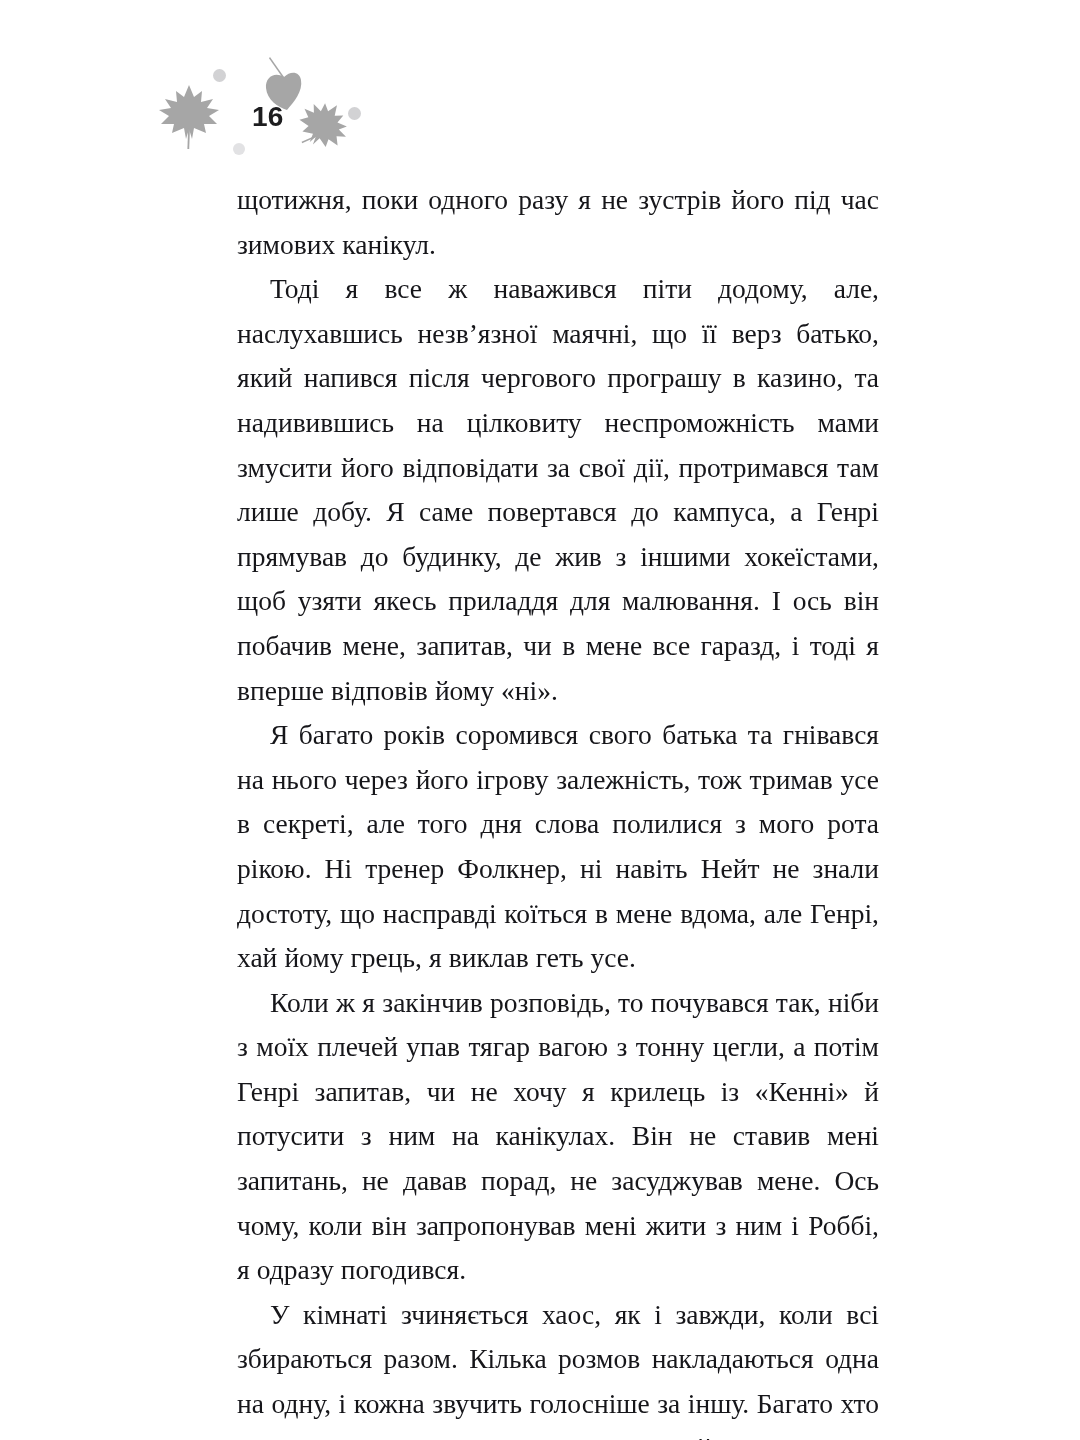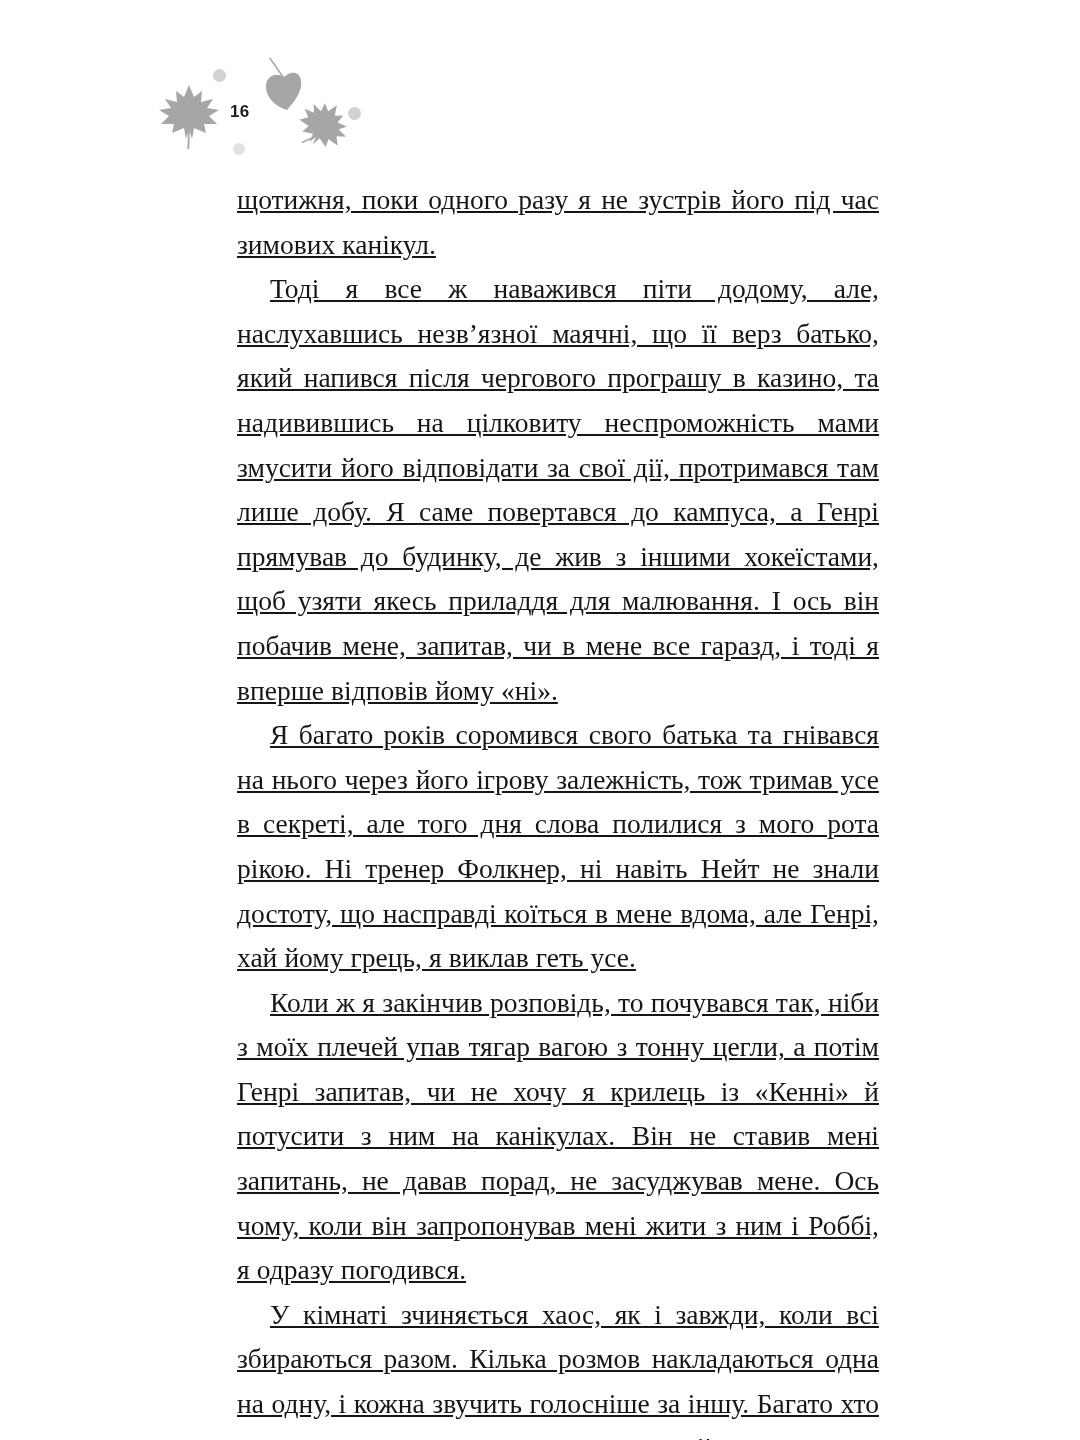--- a/index.html
+++ b/index.html
@@ -39,24 +39,24 @@
   .deco svg { display: block; }
 
   .dot {
     position: absolute;
     border-radius: 50%;
     background: #d2d2d4;
   }
 
   .folio {
     position: absolute;
-    left: 80px;
+    left: 102px;
     top: 58px;
     font-family: "Liberation Sans", "DejaVu Sans", sans-serif;
-    font-size: 17px;
+    font-size: 28px;
     font-weight: 700;
     color: #1d1d1f;
     letter-spacing: 0.2px;
     line-height: 1;
   }
 
   
   .textblock {
     position: absolute;
     left: 237px;
@@ -67,21 +67,20 @@
   .para {
     margin: 0;
     font-size: 27.5px;
     line-height: 44.6px;
     color: #16161a;
     text-align: justify;
     text-justify: inter-word;
     text-indent: 33px;
     hyphens: manual;
     word-spacing: 0.2px;
-    text-decoration: underline;
   }
 
   .para.first { text-indent: 0; }
 
   
 </style>
 </head>
 <body>
 
 <div class="page">

